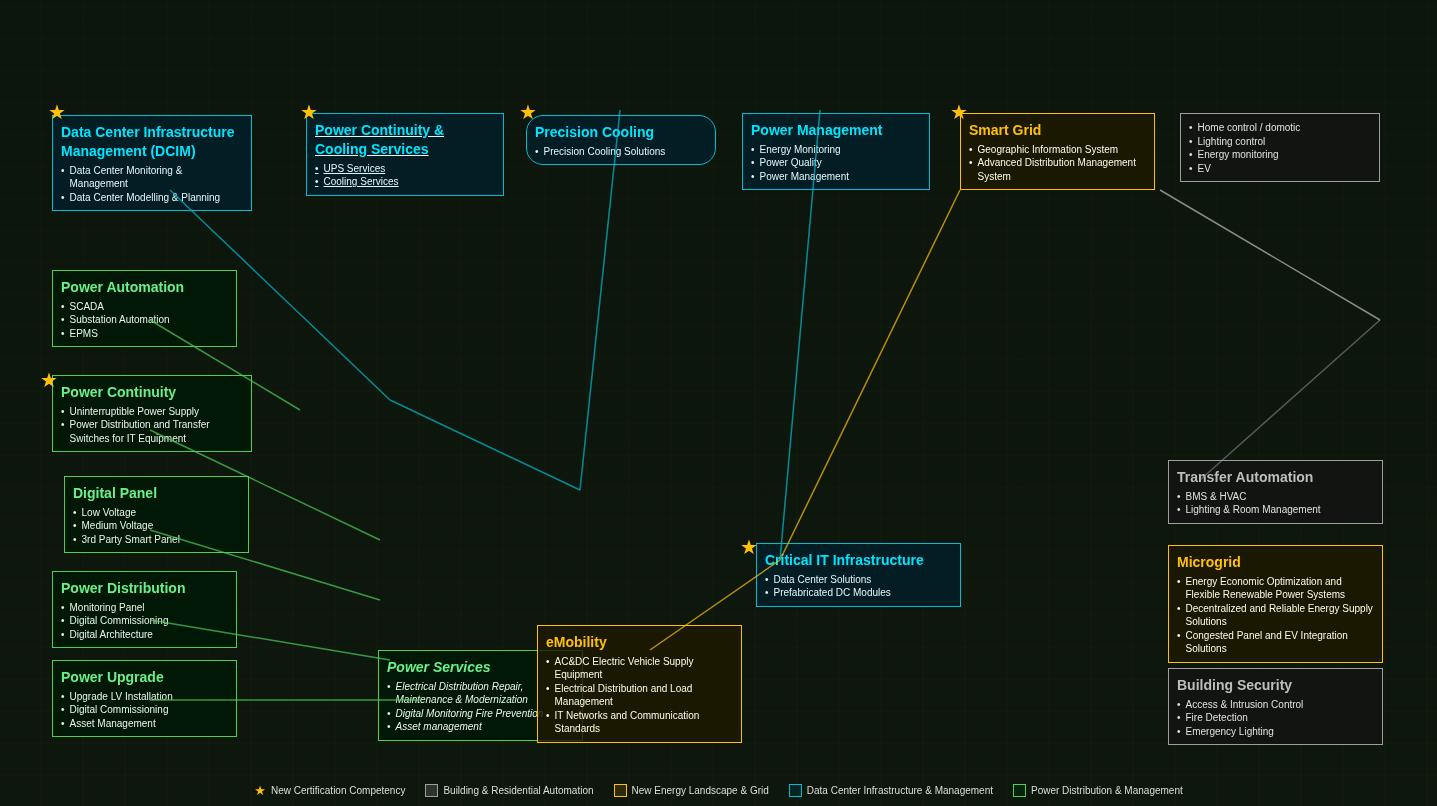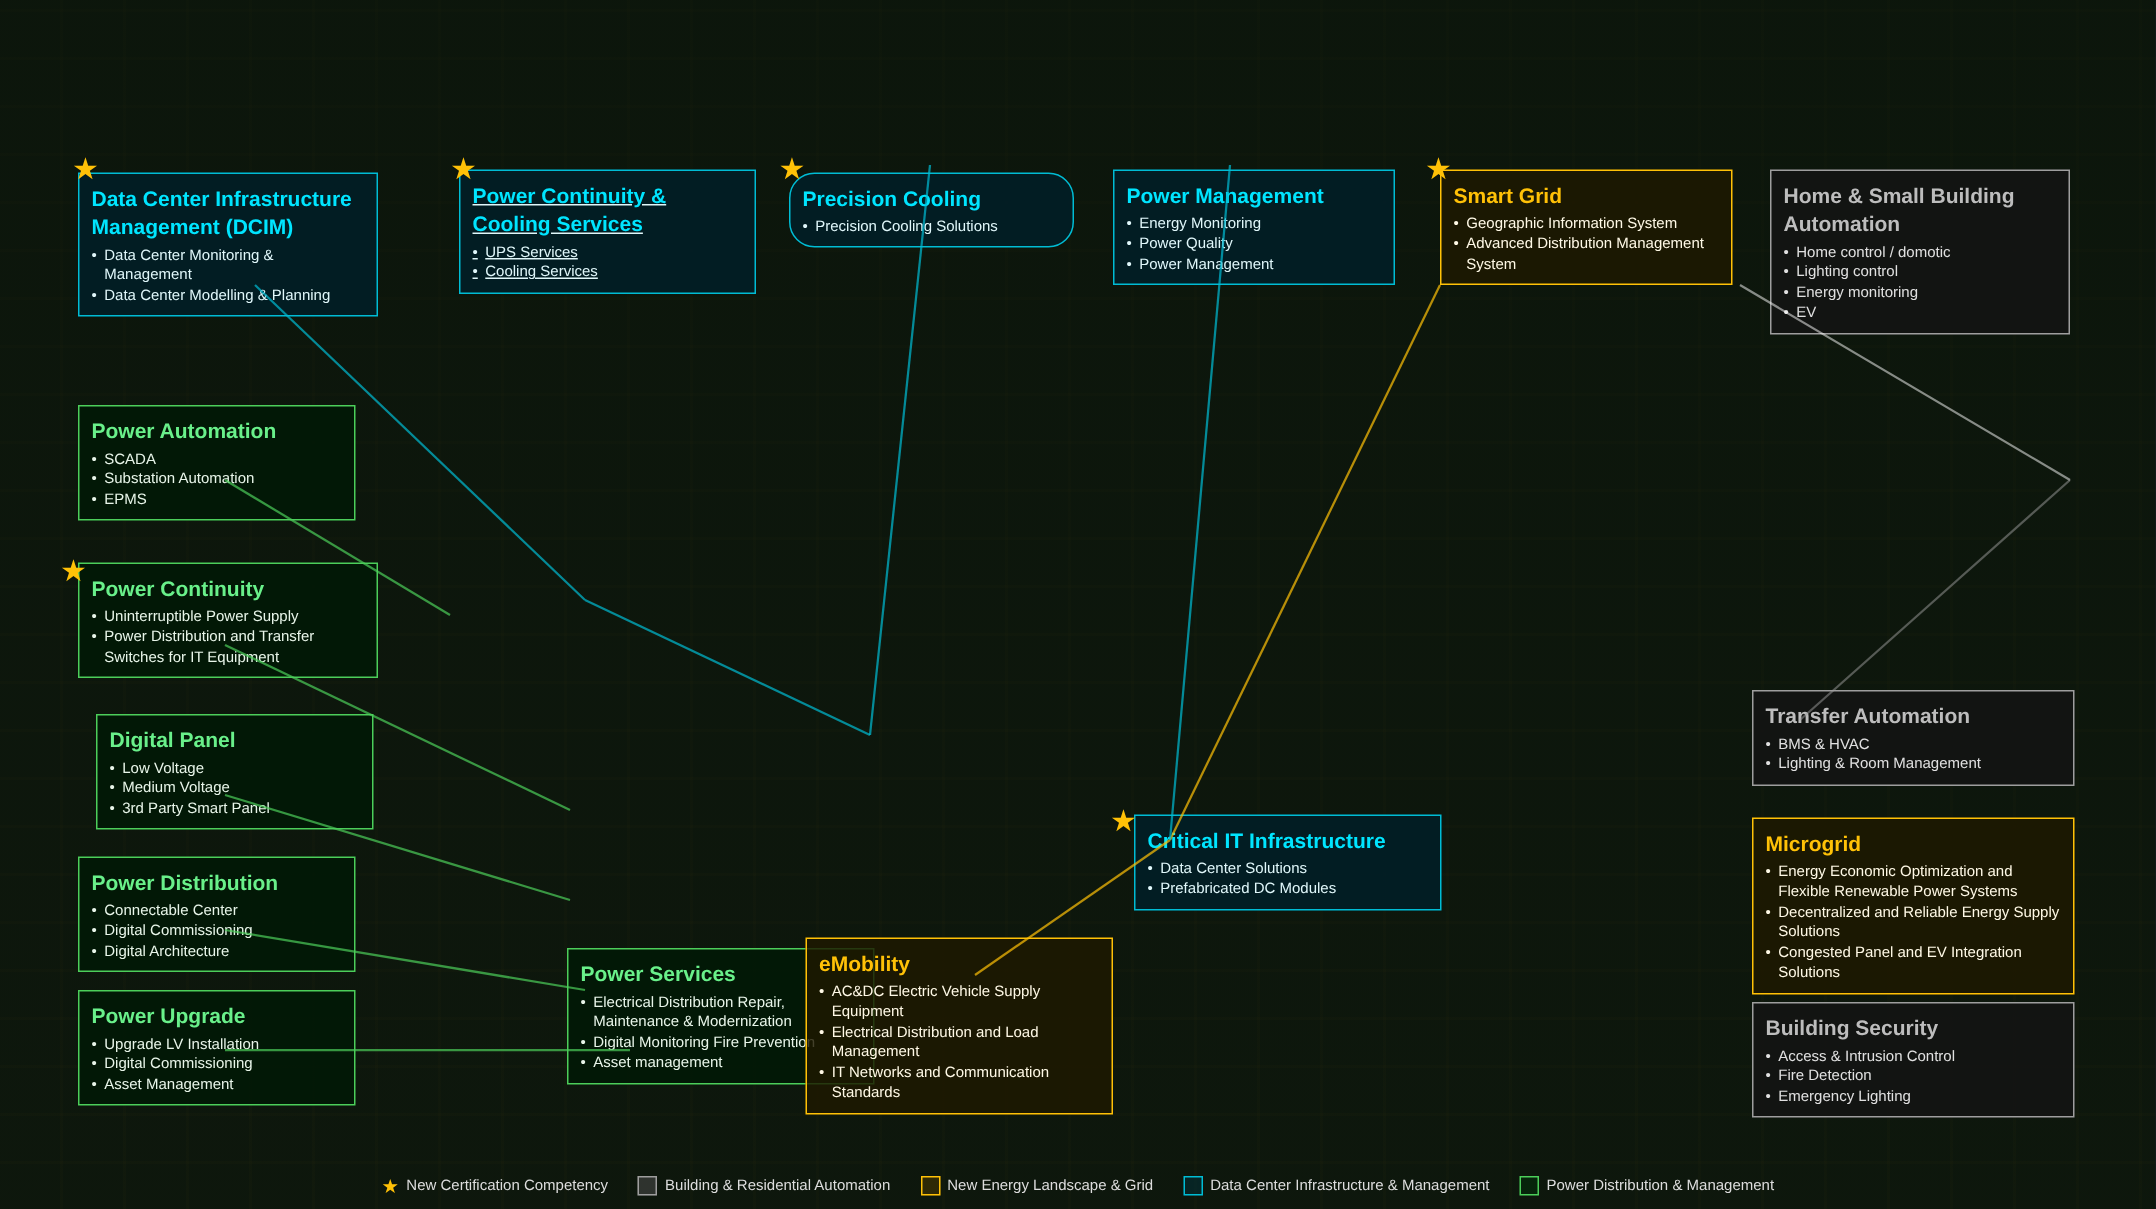--- a/index.html
+++ b/index.html
@@ -227,21 +227,20 @@
         <span class="bullet">•</span>
         <span>Geographic Information System</span>
       </div>
     <div class="card-item">
         <span class="bullet">•</span>
         <span>Advanced Distribution Management System</span>
       </div>
   </div>
 
   <div class="card card-gray" style="left:1180px; top:113px; width:200px;">
-    <div class="card-title">Home &amp; Small Building Automation</div>
     <div class="card-item">
         <span class="bullet">•</span>
         <span>Home control / domotic</span>
       </div>
     <div class="card-item">
         <span class="bullet">•</span>
         <span>Lighting control</span>
       </div>
     <div class="card-item">
         <span class="bullet">•</span>
@@ -294,21 +293,21 @@
     <div class="card-item">
         <span class="bullet">•</span>
         <span>3rd Party Smart Panel</span>
       </div>
   </div>
 
   <div class="card card-green" style="left:52px; top:571px; width:185px;">
     <div class="card-title">Power Distribution</div>
     <div class="card-item">
         <span class="bullet">•</span>
-        <span>Connectable Center</span>
+        <span>Monitoring Panel</span>
       </div>
     <div class="card-item">
         <span class="bullet">•</span>
         <span>Digital Commissioning</span>
       </div>
     <div class="card-item">
         <span class="bullet">•</span>
         <span>Digital Architecture</span>
       </div>
   </div>
@@ -322,21 +321,21 @@
     <div class="card-item">
         <span class="bullet">•</span>
         <span>Digital Commissioning</span>
       </div>
     <div class="card-item">
         <span class="bullet">•</span>
         <span>Asset Management</span>
       </div>
   </div>
 
-  <div class="card card-green" style="left:378px; top:632px; width:205px;">
+  <div class="card card-green" style="left:378px; top:650px; width:205px;font-style:italic;">
     <div class="card-title">Power Services</div>
     <div class="card-item">
         <span class="bullet">•</span>
         <span>Electrical Distribution Repair, Maintenance &amp; Modernization</span>
       </div>
     <div class="card-item">
         <span class="bullet">•</span>
         <span>Digital Monitoring Fire Prevention</span>
       </div>
     <div class="card-item">

